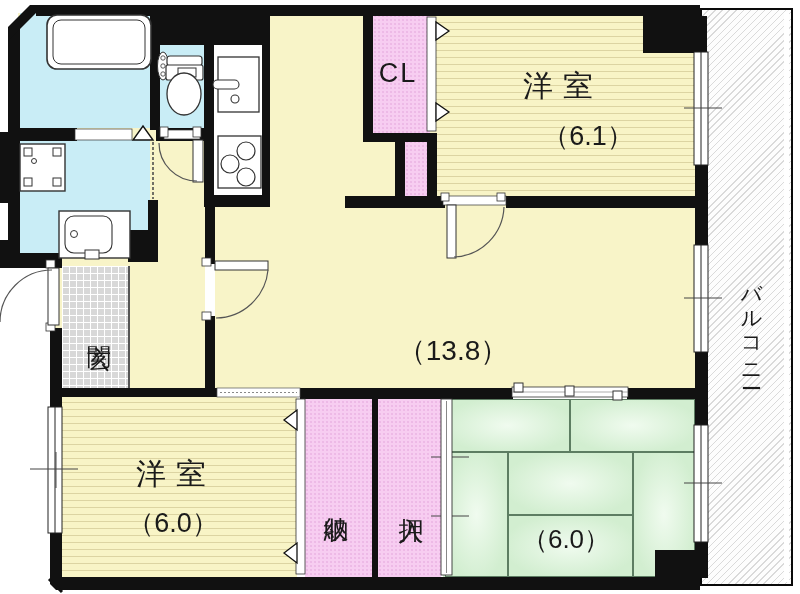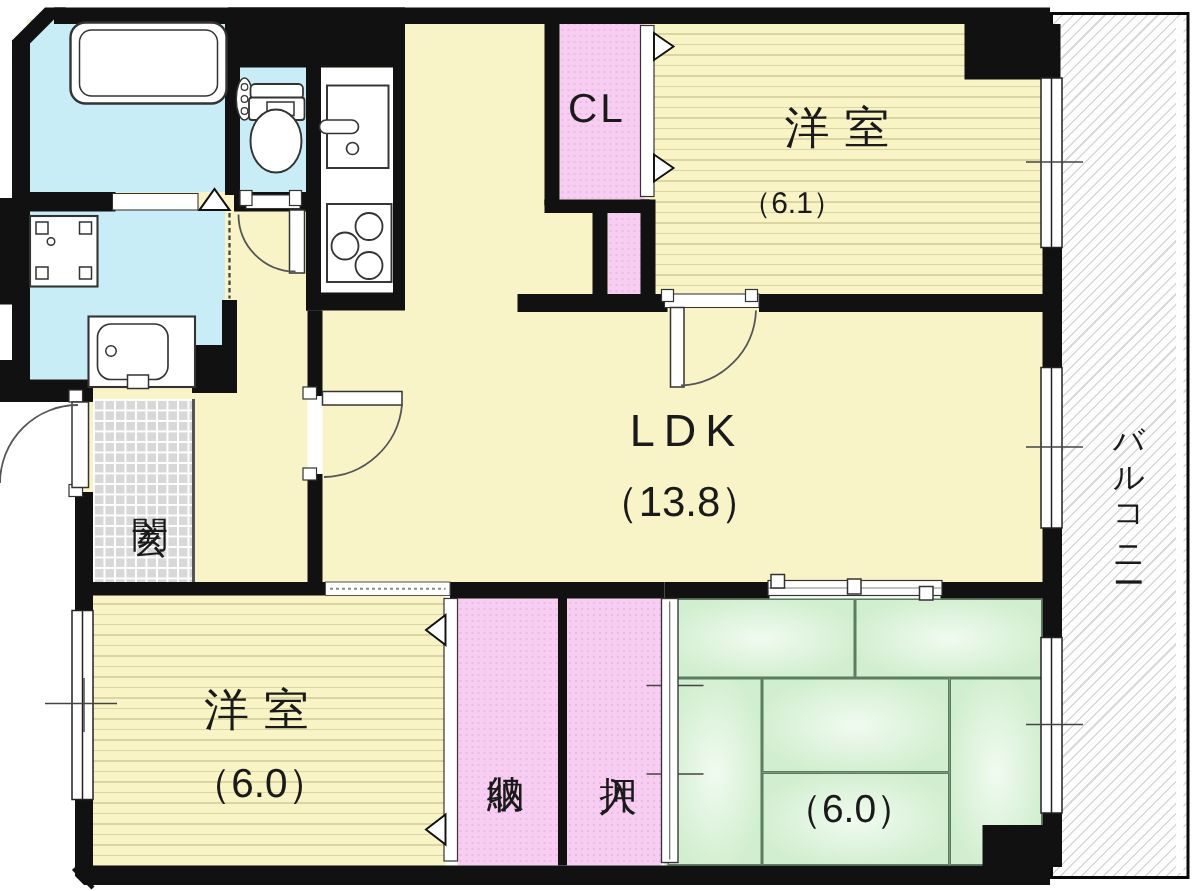--- a/index.html
+++ b/index.html
@@ -234,23 +234,22 @@
     <g stroke="#333" fill="#fff">
       <rect x="218" y="136" width="43" height="52" stroke-width="1.3"></rect>
       <circle cx="246" cy="151" r="9" stroke-width="1.2"></circle>
       <circle cx="230" cy="164" r="9" stroke-width="1.2"></circle>
       <circle cx="246" cy="177" r="9" stroke-width="1.2"></circle>
     </g>
   </svg>
 
   <div class="lbl" style="left:398px;top:73px;font-size:27px;letter-spacing:2px">CL</div>
   <div class="lbl" style="left:563px;top:86px;font-size:30px;letter-spacing:10px">洋室</div>
-  <div class="lbl" style="left:528px;top:136px;font-size:20px">（6.1）</div>
-  <div class="lbl" style="left:458px;top:288px;font-size:30px;letter-spacing:6px">LDK</div>
-  <div class="lbl" style="left:453px;top:335px;font-size:28px">（13.8）</div>
+  <div class="lbl" style="left:588px;top:136px;font-size:27px">（6.1）</div>
+  <div class="lbl" style="left:453px;top:351px;font-size:28px">（13.8）</div>
   <div class="lbl vert" style="left:99px;top:327px;font-size:24px">玄関</div>
   <div class="lbl" style="left:176px;top:474px;font-size:30px;letter-spacing:10px">洋室</div>
   <div class="lbl" style="left:173px;top:523px;font-size:27px">（6.0）</div>
   <div class="lbl vert" style="left:336px;top:497px;font-size:25px">収納</div>
   <div class="lbl vert" style="left:411px;top:498px;font-size:25px">押入</div>
   <div class="lbl" style="left:566px;top:539px;font-size:26px">（6.0）</div>
   <div class="lbl vert" style="left:752px;top:325px;font-size:21px;letter-spacing:3px">バルコニー</div>
 
 </div>
 

